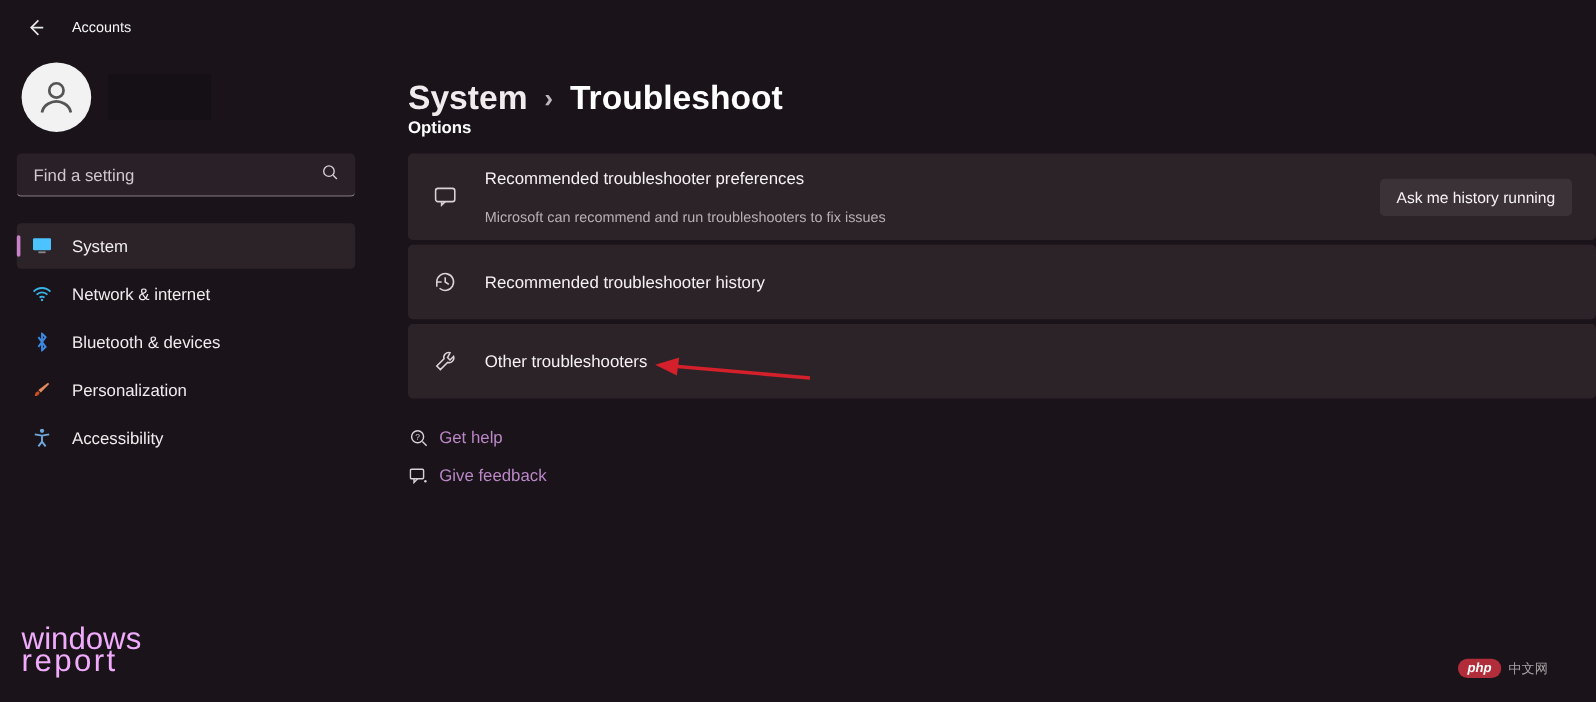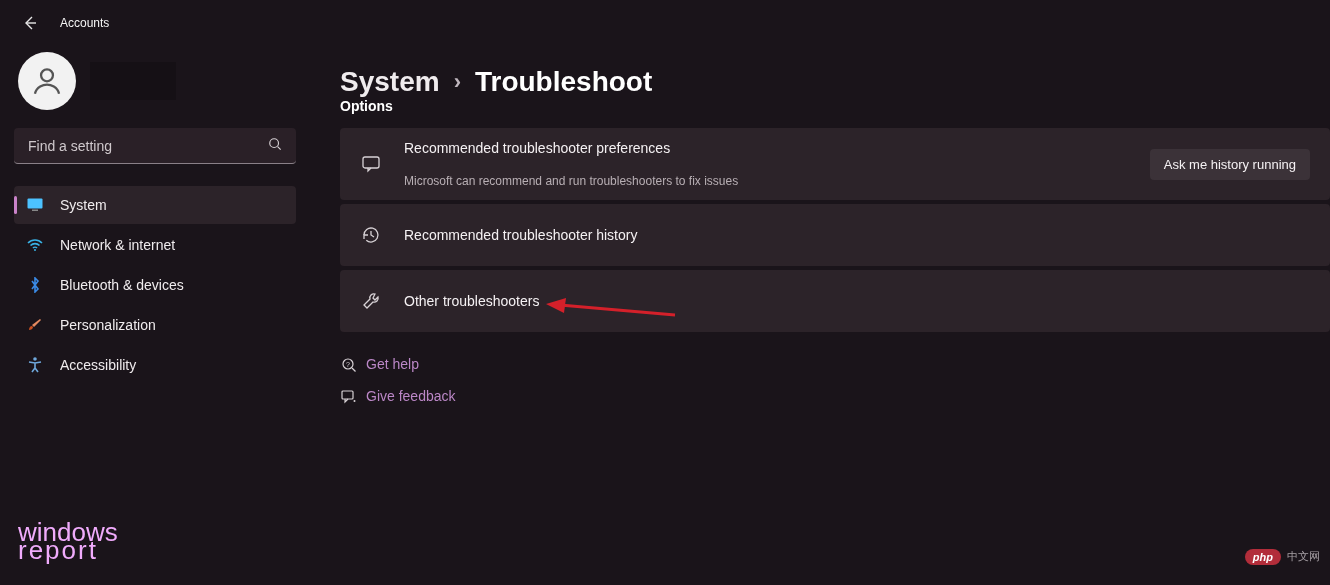--- a/index.html
+++ b/index.html
@@ -121,22 +121,22 @@
   .help-links {
     margin-top: 24px;
     display: flex; flex-direction: column; gap: 14px;
   }
   .help-link {
     display: flex; align-items: flex-start; gap: 8px;
     font-size: 14px; color: #bb87c7;
   }
   .help-link .hicon { width: 18px; height: 18px; color: #d8d2d6; display:flex;align-items:center;justify-content:center;}
   .php-badge {
-    position: absolute; right: 10px; bottom: 20px;
-    display: flex; gap: 6px;
+    position: absolute; right: 40px; bottom: 20px;
+    display: flex; align-items: center; gap: 6px;
     color: #a7a0a5; font-size: 11px;
   }
   .php-pill {
     background: #b22d3a; color: #fff; font-style: italic;
     font-weight: 700; font-size: 11px;
     padding: 2px 8px; border-radius: 10px;
   }
 </style>
 </head>
 <body>

